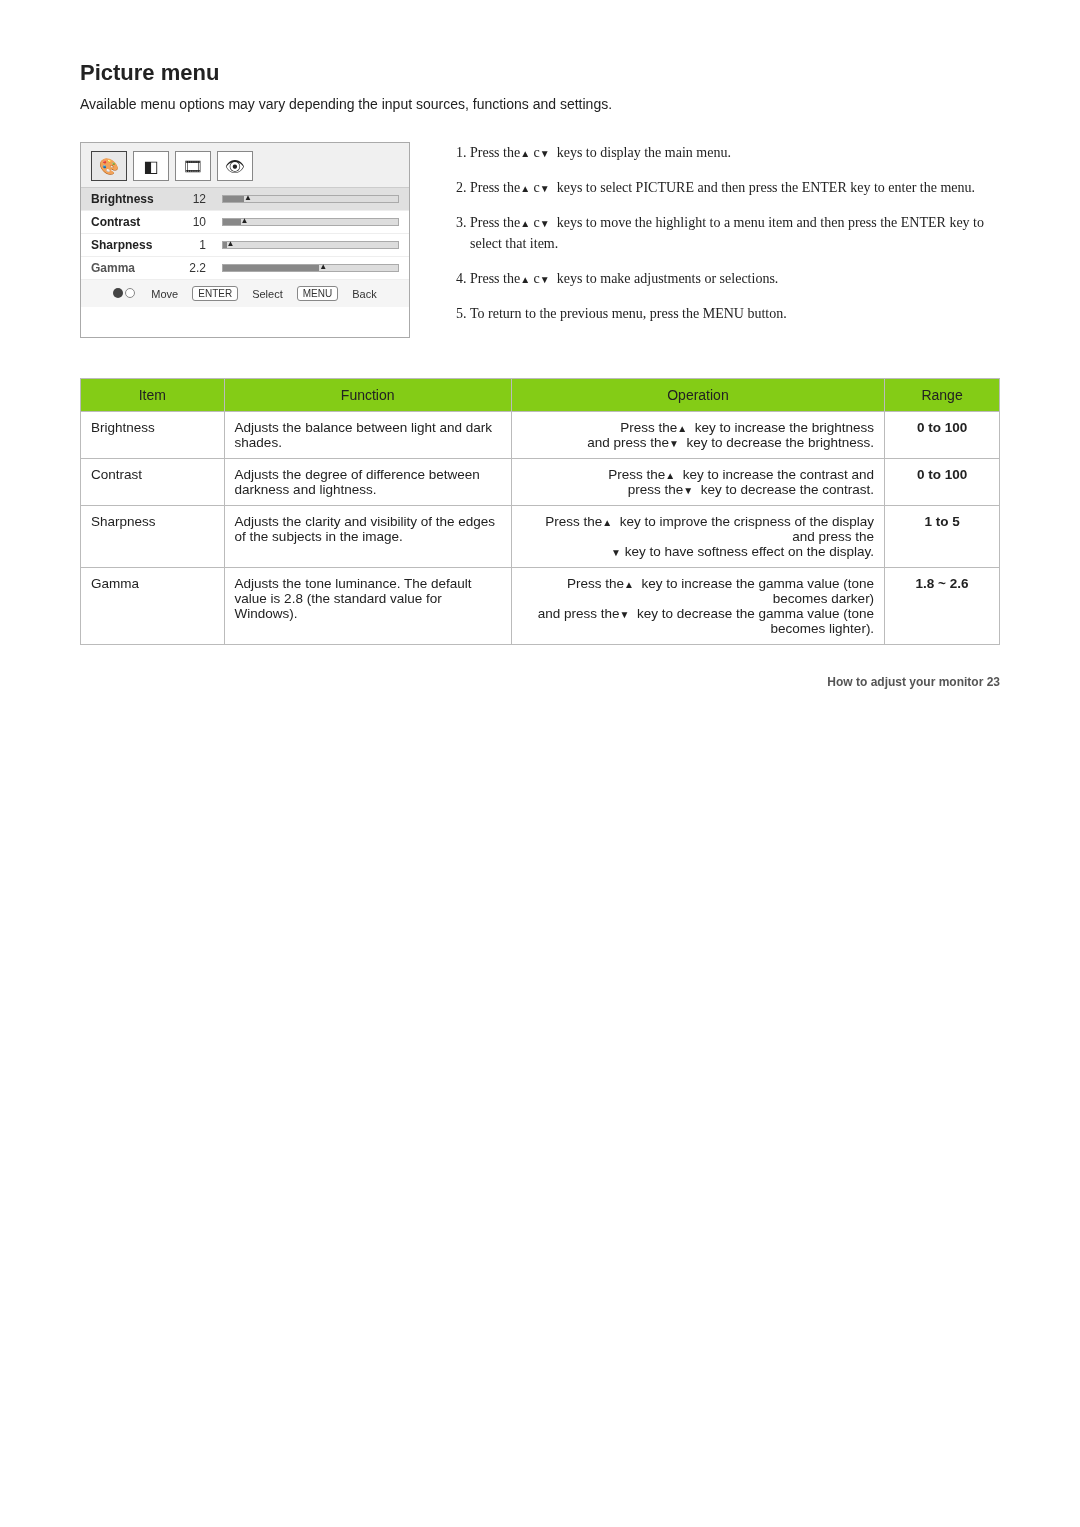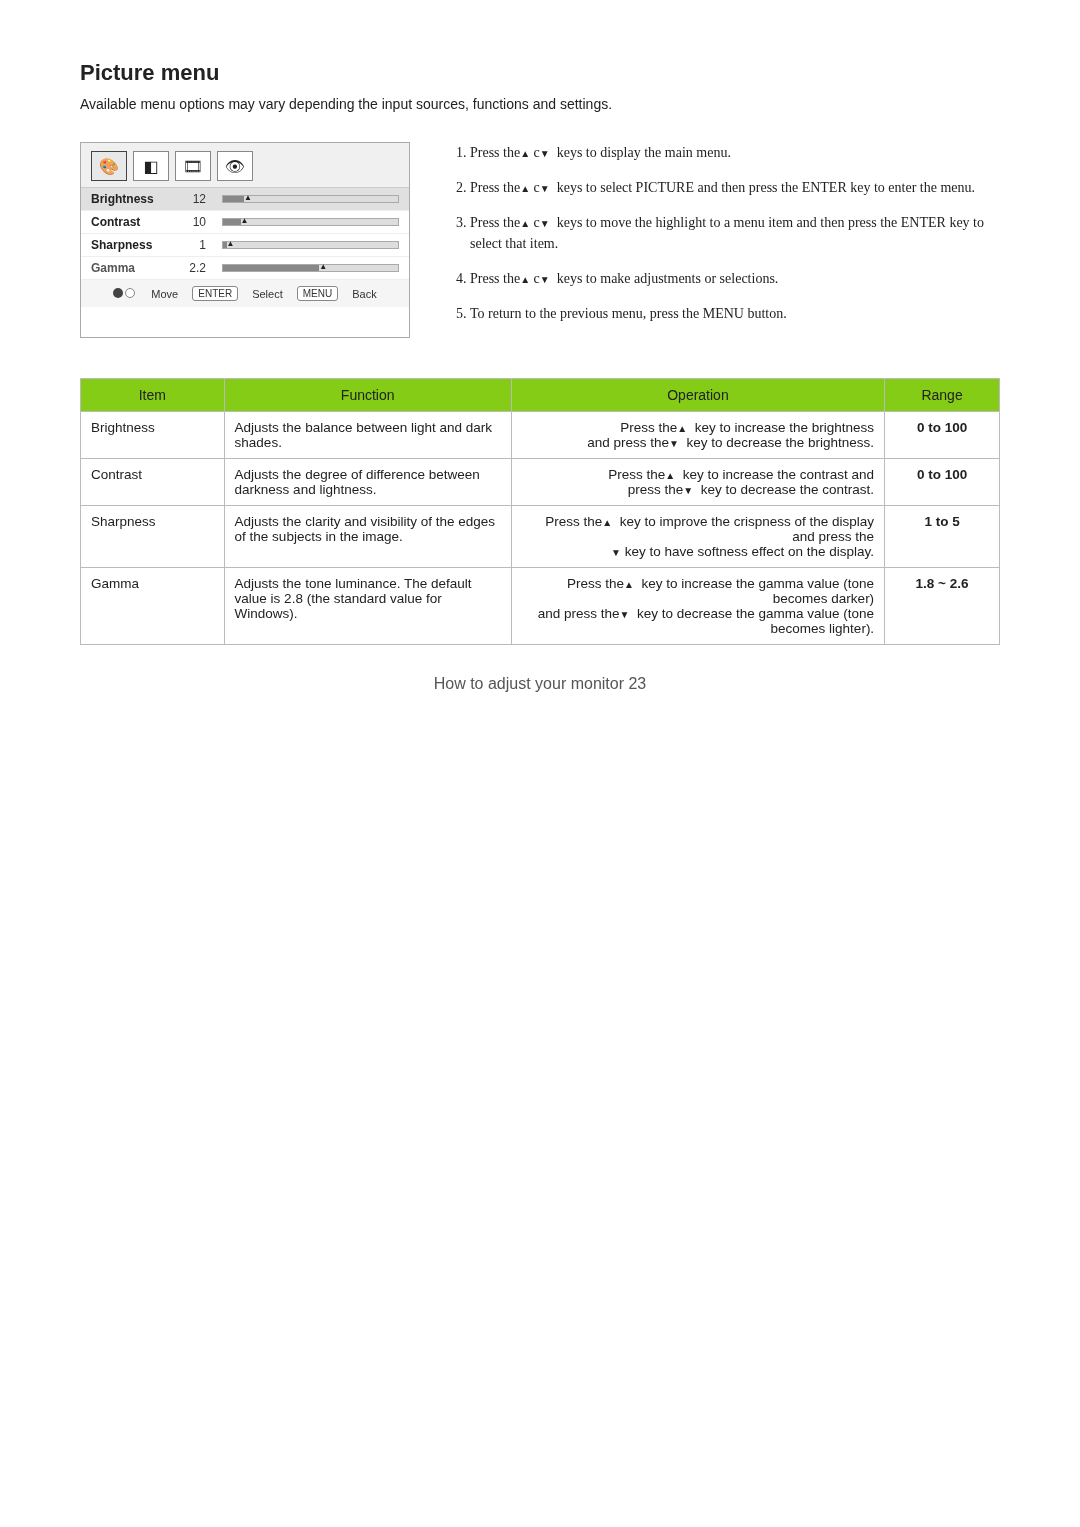--- a/index.html
+++ b/index.html
@@ -182,24 +182,25 @@
       width: 260px;
       text-align: right;
     }
     .info-table td:nth-child(4) {
       width: 80px;
       text-align: center;
       white-space: nowrap;
       font-weight: bold;
     }
     .footer-note {
-      text-align: center;
-      font-size: 16px;
+      text-align: right;
+      font-size: 12px;
       color: #555;
       margin-top: 30px;
+      font-weight: bold;
     }
     .tri-up::before { content: '▲'; font-size: 10px; }
     .tri-down::before { content: '▼'; font-size: 10px; }
   </style>
 </head>
 <body>
 
 <h1>Picture menu</h1>
 
 <p class="intro">Available menu options may vary depending the input sources, functions and settings.</p>

